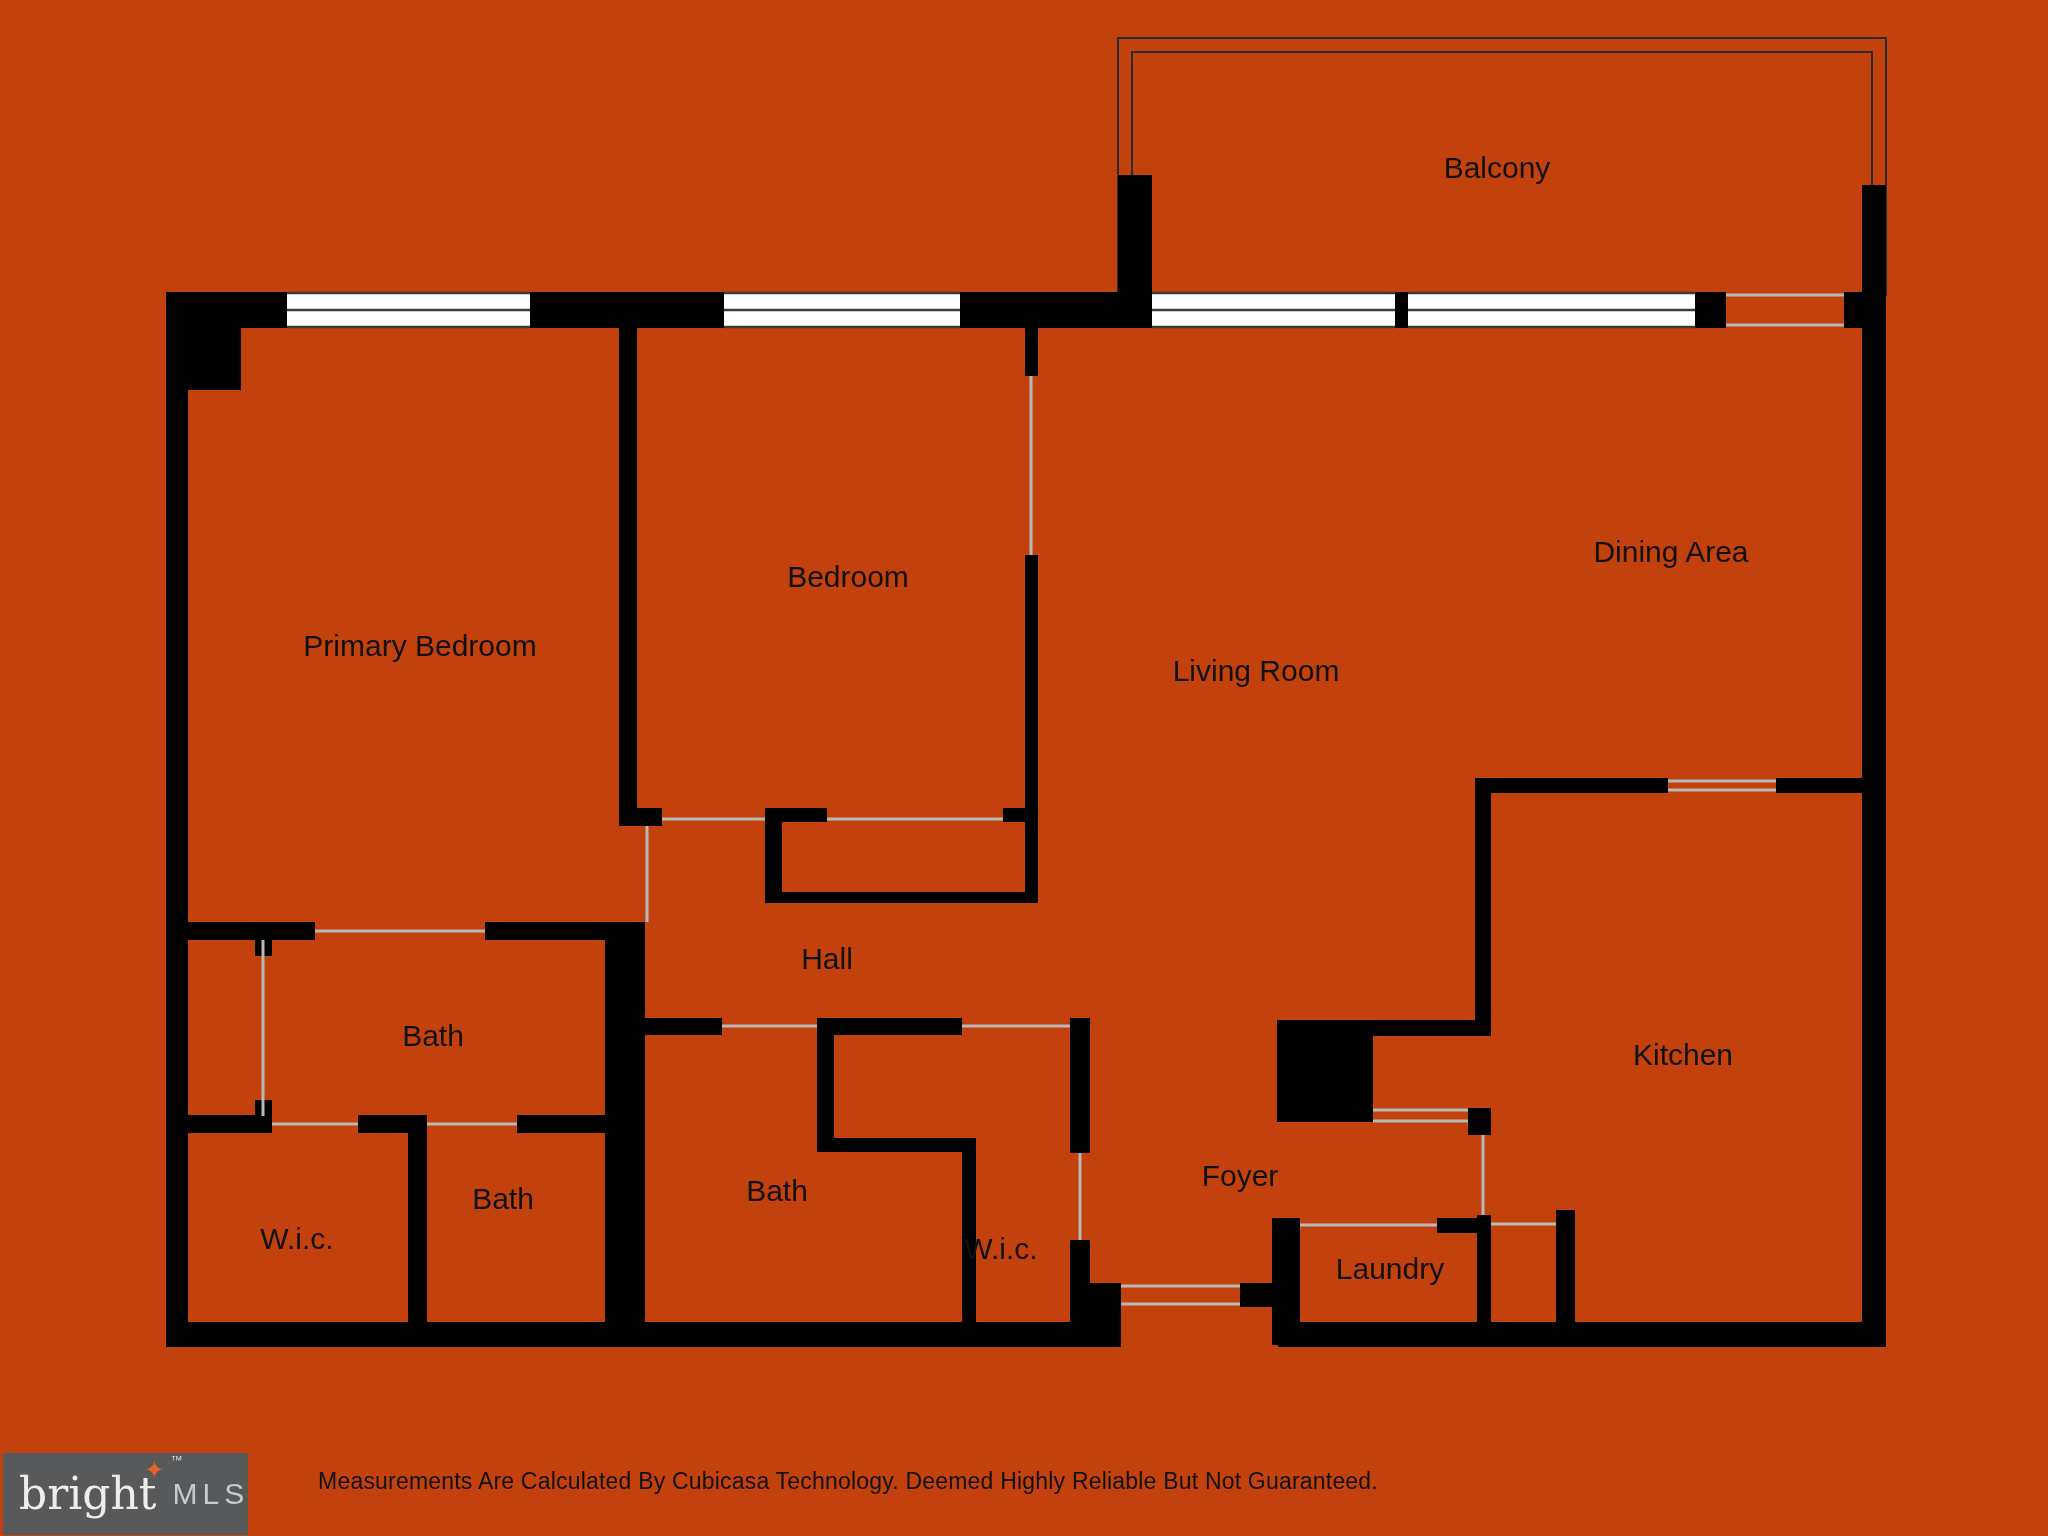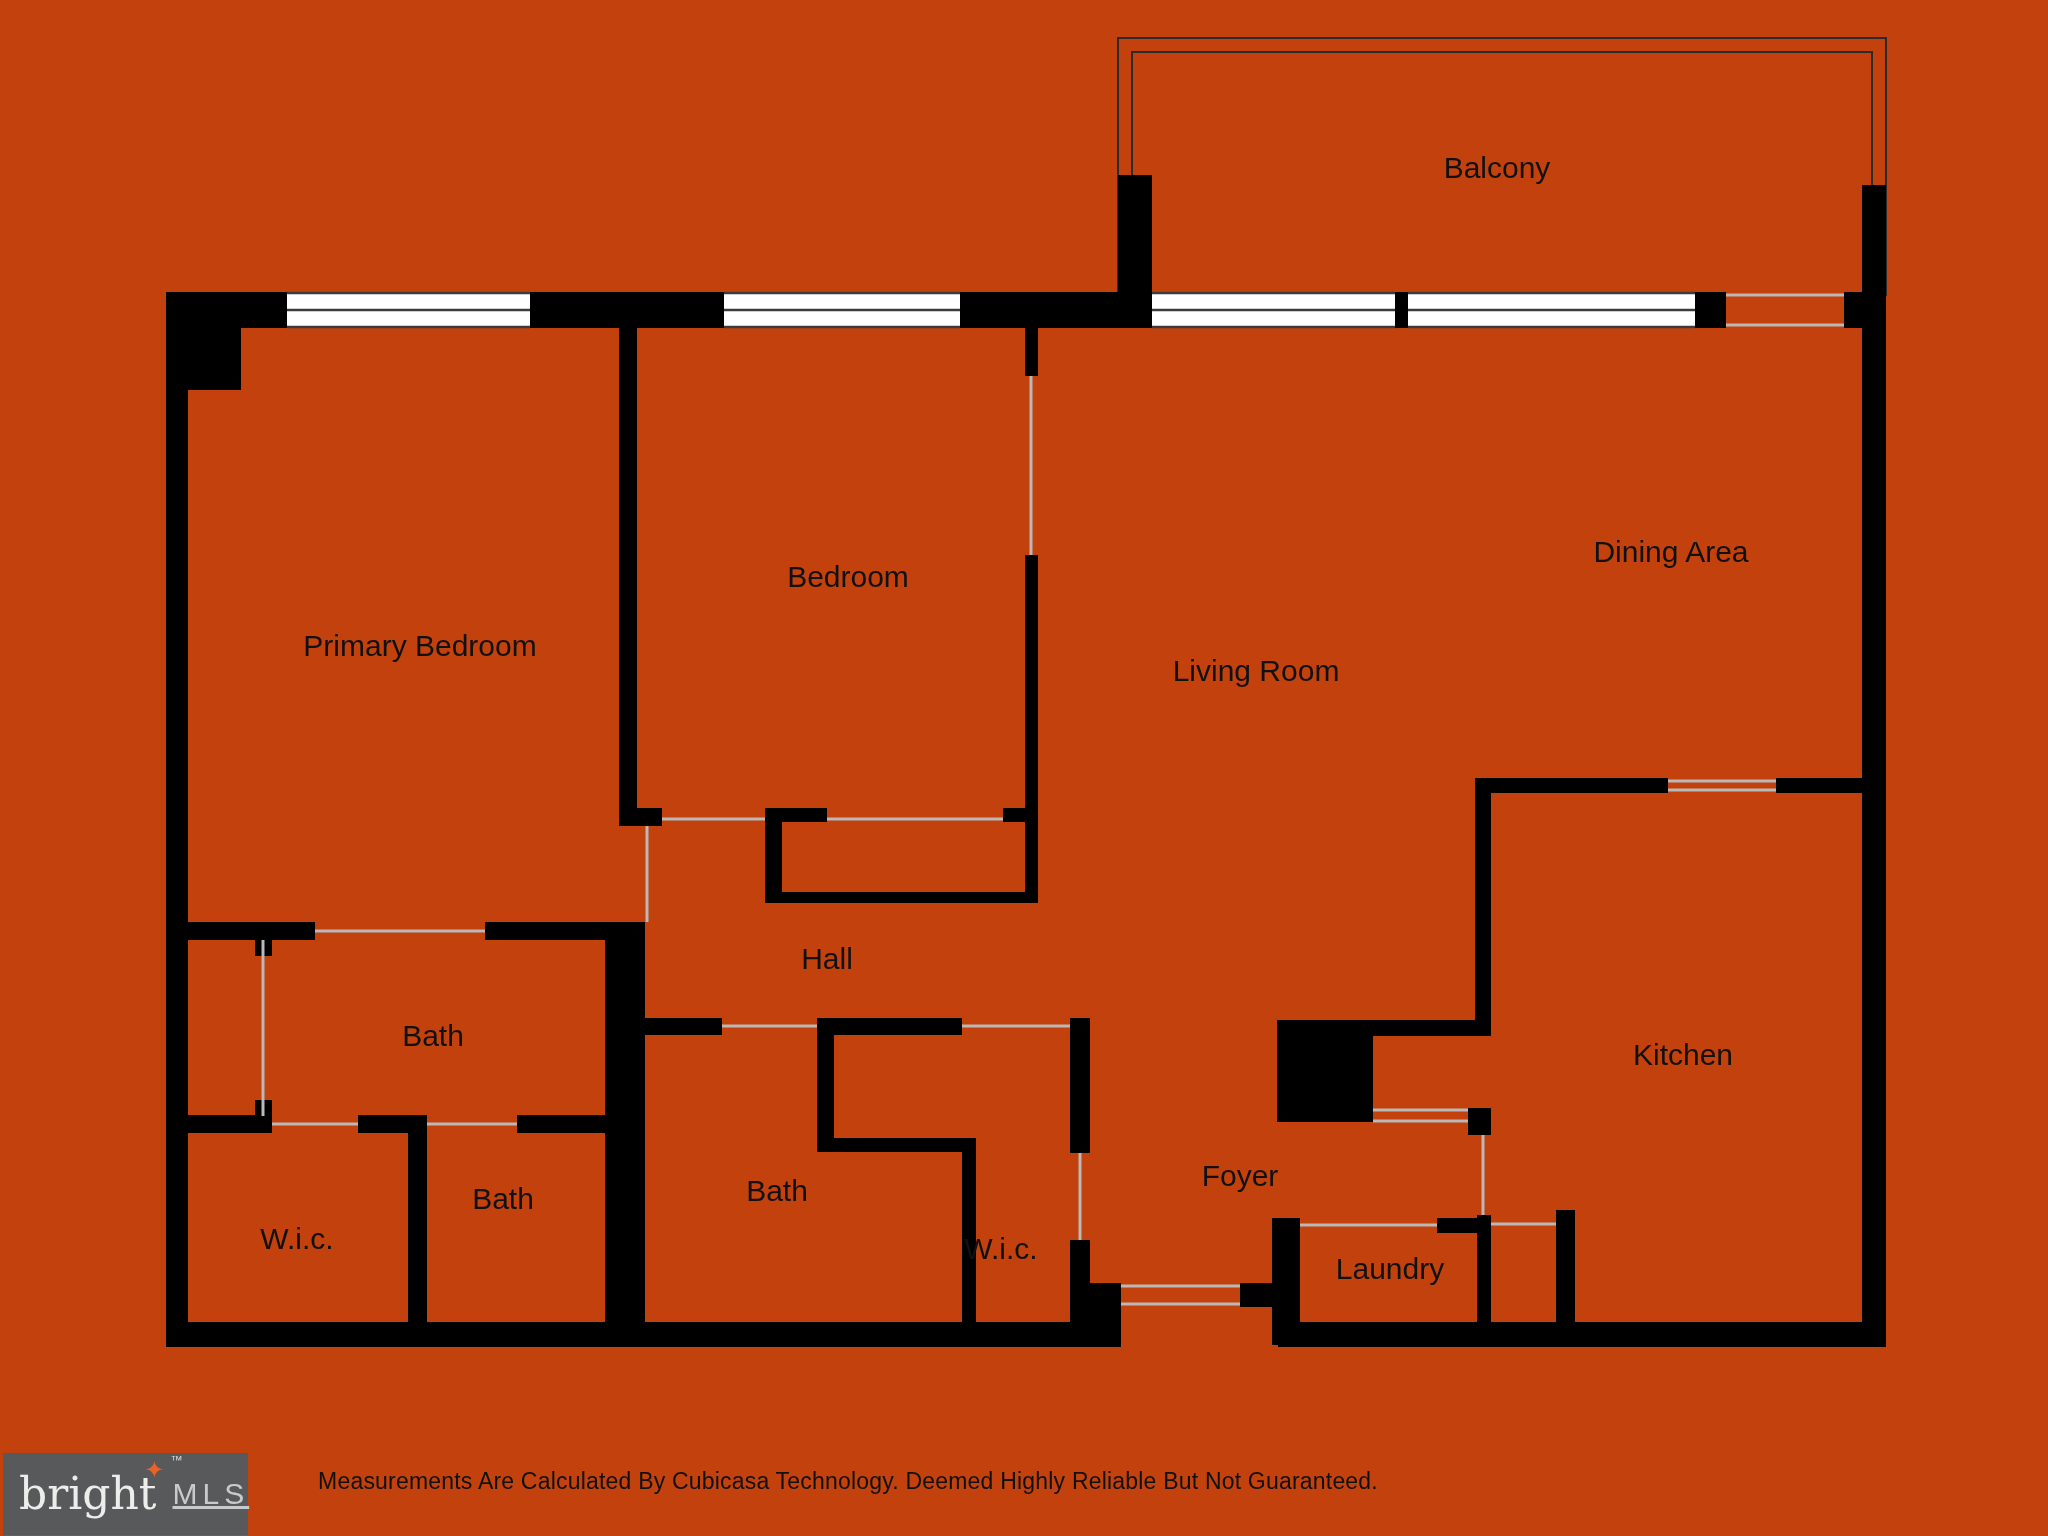--- a/index.html
+++ b/index.html
@@ -10,21 +10,21 @@
               font-size:23px;color:#111;letter-spacing:0.2px;}
   .logo{position:absolute;left:3px;top:1453px;width:245px;height:82px;background:#58595B;
         display:flex;align-items:center;padding-left:16px;box-sizing:border-box;}
   .brand{position:relative;font-family:"DejaVu Serif", serif;font-size:44px;color:#EDEDEB;
          line-height:1;}
   .brand .star{position:absolute;right:-8px;top:-14px;font-size:24px;color:#E7632A;
                font-family:"DejaVu Sans", sans-serif;}
   .brand .tm{position:absolute;right:-26px;top:-18px;font-size:12px;color:#D8D9DA;
              font-family:"Liberation Sans", sans-serif;}
   .mls{font-family:"Liberation Sans", sans-serif;font-size:30px;color:#C8CBCC;
-       letter-spacing:5px;margin-left:16px;font-weight:400;text-decoration:underline;}
+       letter-spacing:5px;margin-left:16px;font-weight:400;}
 </style>
 </head>
 <body>
 
 <div class="page">
   <svg id="plan-svg" width="2048" height="1536" viewBox="0 0 2048 1536">
     <g id="g-rails">
         <rect x="1118" y="38" width="768" height="257" fill="none" stroke="#2b2b2b" stroke-width="2"></rect>
         <rect x="1132" y="52" width="740" height="243" fill="none" stroke="#2b2b2b" stroke-width="2"></rect>
       </g>

